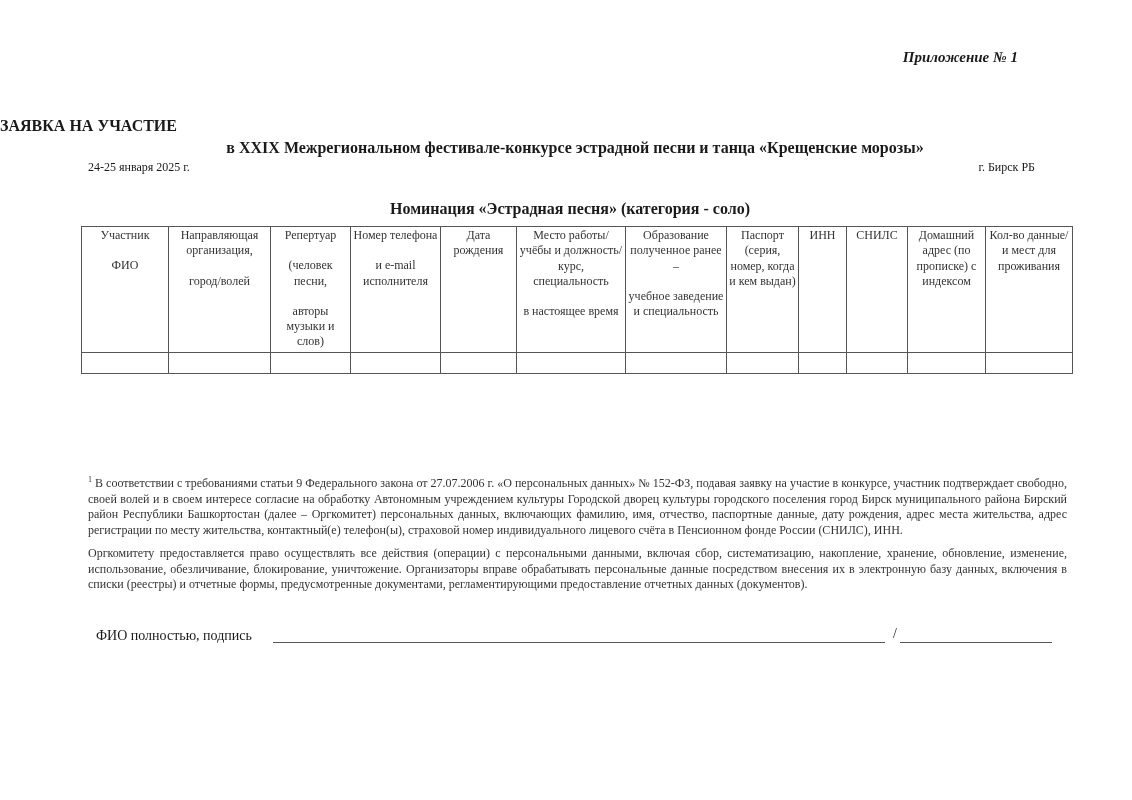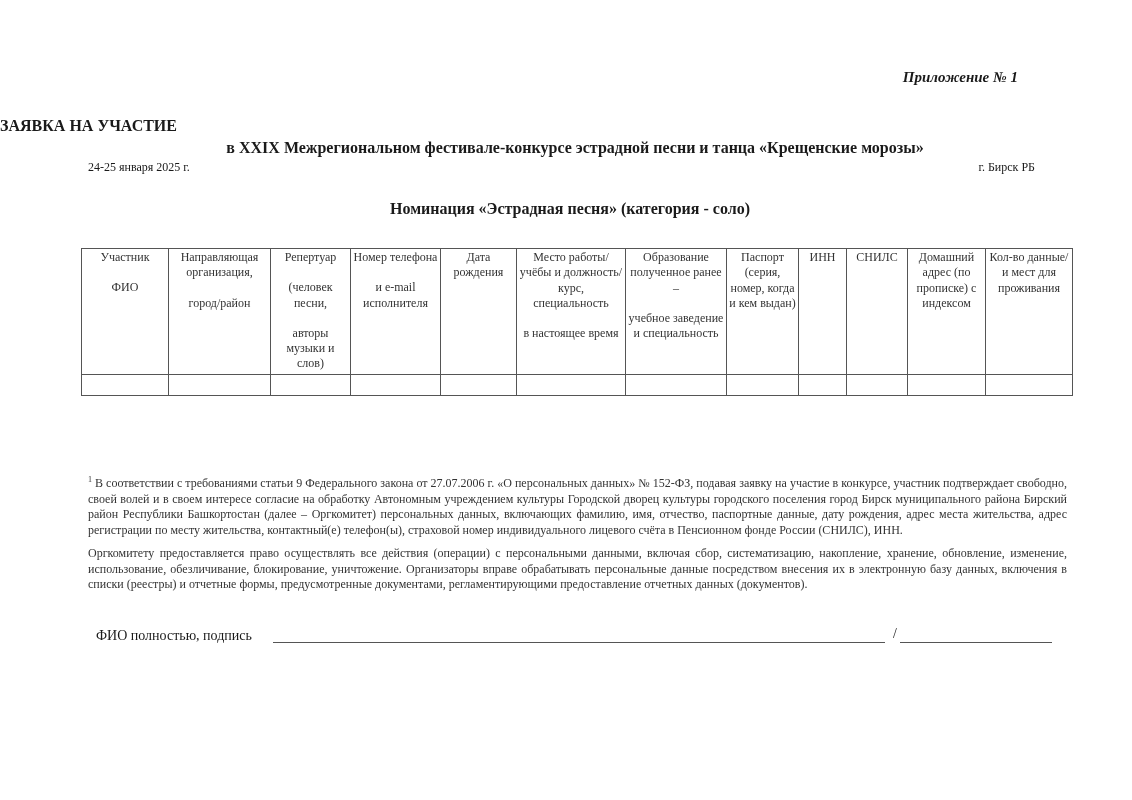--- a/index.html
+++ b/index.html
@@ -1,26 +1,26 @@
 <!DOCTYPE html>
 <html><head>
 <meta charset="utf-8">
 <style>
   html, body { margin:0; padding:0; background:#ffffff; }
   body { width:1132px; height:800px; position:relative; overflow:hidden;
          font-family:"Liberation Serif", "DejaVu Serif", serif; color:#1a1a1a; }
   .abs { position:absolute; }
-  .appendix { left:0; width:1018px; top:69px; text-align:right;
+  .appendix { left:0; width:1018px; top:49px; text-align:right;
               font-size:15px; font-weight:bold; font-style:italic; }
   .title { left:0; width:1132px; top:117px; text-align:left; font-size:16px; font-weight:bold; }
   .subtitle { left:0; width:1150px; top:139px; text-align:center; font-size:16px; font-weight:bold; }
   .date { left:88px; top:160px; font-size:12px; }
   .city { right:97px; top:160px; font-size:12px; }
   .nomination { left:0; width:1140px; top:200px; text-align:center; font-size:16px; font-weight:bold; }
-  table.form { position:absolute; left:81px; top:248px; border-collapse:collapse; table-layout:fixed; }
+  table.form { position:absolute; left:81px; top:226px; border-collapse:collapse; table-layout:fixed; }
   table.form td, table.form th { border:1px solid #555; font-weight:normal; font-size:12px;
       line-height:15.3px; vertical-align:top; text-align:center; padding:0 2px; color:#333; }
   table.form th { height:124px; padding-top:1px; }
   table.form td { height:20px; }
   .footnote { left:88px; top:472px; width:979px; font-size:12px; line-height:15.6px; text-align:justify; color:#333; }
   .footnote sup { font-size:8px; }
   .para2 { left:88px; top:546px; width:979px; font-size:12px; line-height:15.6px; text-align:justify; color:#333; }
   .sign { left:96px; top:628px; font-size:14px; }
   .sign-line1 { left:273px; top:642px; width:612px; border-bottom:1px solid #555; }
   .slash { left:893px; top:626px; font-size:14px; }
@@ -54,21 +54,21 @@
   <thead>
       <tr id="head-row">
         <th>
           <div>Участник</div>
           <div style="height: 15px;"></div>
           <div>ФИО</div>
         </th>
         <th>
           <div>Направляющая организация,</div>
           <div style="height: 15px;"></div>
-          <div>город/район</div>
+          <div>город/волей</div>
         </th>
         <th>
           <div>Репертуар</div>
           <div style="height: 15px;"></div>
           <div>(человек песни,</div>
           <div style="height: 15px;"></div>
           <div>авторы музыки и слов)</div>
         </th>
         <th>
           <div>Номер телефона</div>

